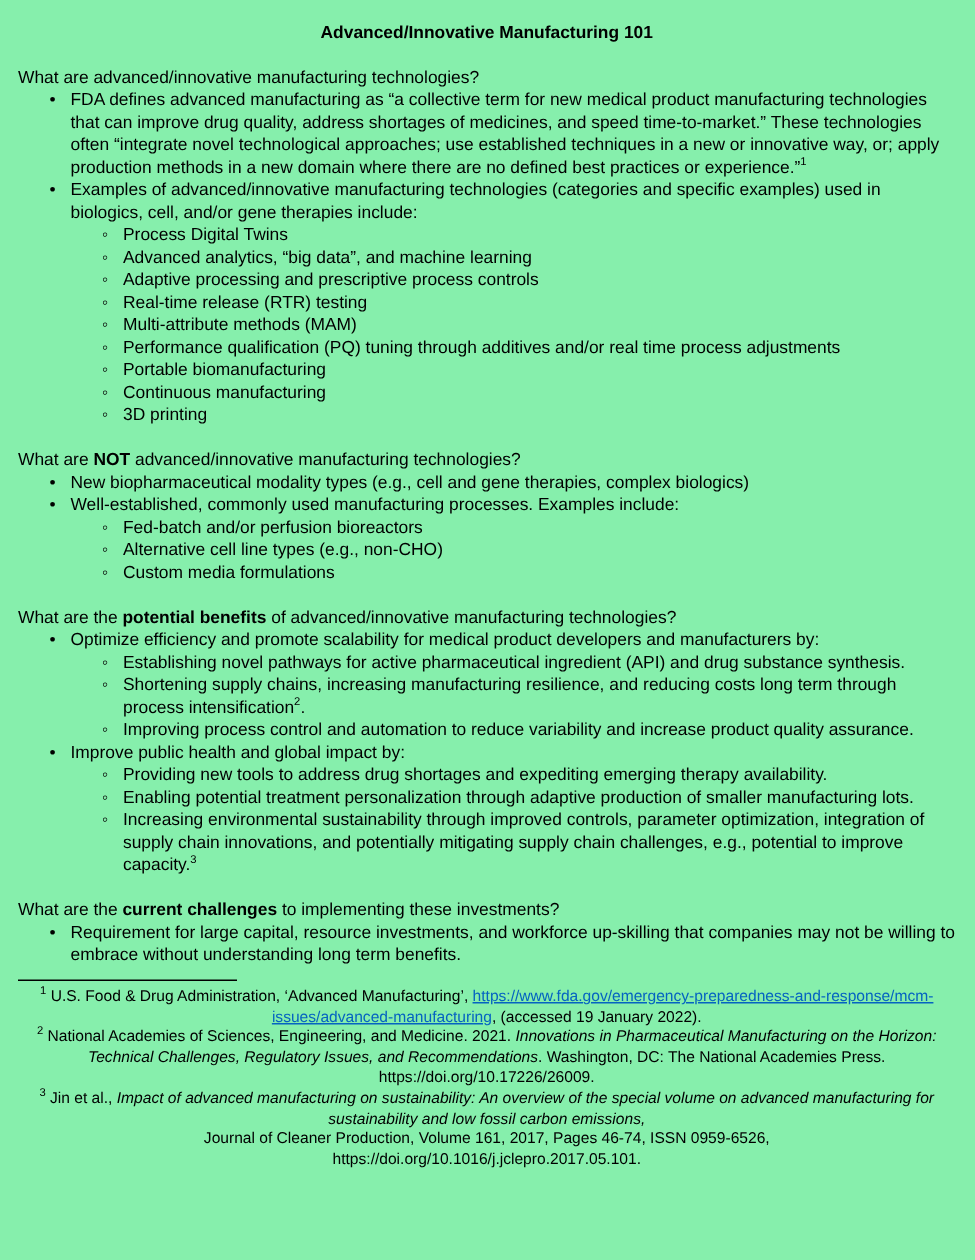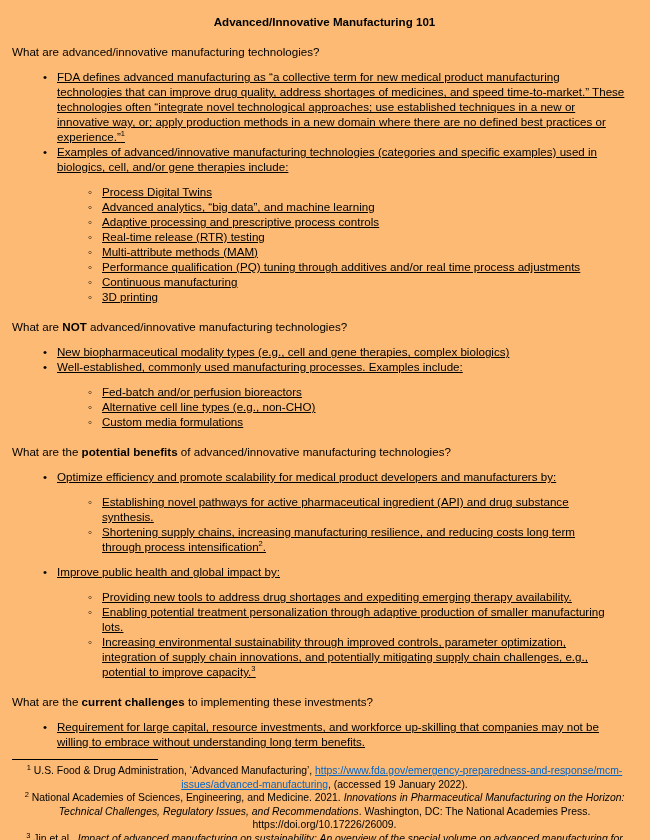--- a/index.html
+++ b/index.html
@@ -1,35 +1,35 @@
 <!DOCTYPE html>
 <html style="--link-color: #0563C1;"><head>
 <meta charset="utf-8">
 <style>
   html, body { margin: 0; padding: 0; background: #e8e8e8; }
   .page {
     position: relative;
     width: 650px;
     height: 840px;
     margin: 0 auto;
-    background: #fdba74;
+    background: #86efac;
     box-sizing: border-box;
     padding: 14px 13px 0 12px;
     font-family: "Liberation Sans", "DejaVu Sans", sans-serif;
     font-size: 11.6px;
     line-height: 15px;
     color: #000000;
     overflow: hidden;
   }
   .doc-title {
     font-weight: bold;
     text-align: center;
   }
   .q-heading { margin: 15px 0 0 0; }
-  ul.l1, ul.l2 { list-style: none; margin: 10px; padding: 0; text-decoration: underline; }
+  ul.l1, ul.l2 { list-style: none; margin: 0; padding: 0; }
   ul.l1 > li {
     position: relative;
     padding-left: 35px;
   }
   ul.l1 > li::before {
     content: "\2022";
     position: absolute;
     left: 21px;
     top: 0;
   }
@@ -77,38 +77,40 @@
       <p class="q-heading"><span>What are advanced/innovative manufacturing technologies?</span></p>
       <ul class="l1">
         <li><span>FDA defines advanced manufacturing as “a collective term for new medical product manufacturing technologies that can improve drug quality, address shortages of medicines, and speed time-to-market.” These technologies often “integrate novel technological approaches; use established techniques in a new or innovative way, or; apply production methods in a new domain where there are no defined best practices or experience.”</span><sup>1</sup></li>
         <li><span>Examples of advanced/innovative manufacturing technologies (categories and specific examples) used in biologics, cell, and/or gene therapies include:</span><ul class="l2">
             <li><span>Process Digital Twins</span></li>
             <li><span>Advanced analytics, “big data”, and machine learning</span></li>
             <li><span>Adaptive processing and prescriptive process controls</span></li>
             <li><span>Real-time release (RTR) testing</span></li>
             <li><span>Multi-attribute methods (MAM)</span></li>
             <li><span>Performance qualification (PQ) tuning through additives and/or real time process adjustments</span></li>
+            <li><span>Portable biomanufacturing</span></li>
             <li><span>Continuous manufacturing</span></li>
             <li><span>3D printing</span></li>
           </ul></li>
       </ul>
       <p class="q-heading"><span>What are </span><b>NOT</b><span> advanced/innovative manufacturing technologies?</span></p>
       <ul class="l1">
         <li><span>New biopharmaceutical modality types (e.g., cell and gene therapies, complex biologics)</span></li>
         <li><span>Well-established, commonly used manufacturing processes. Examples include:</span><ul class="l2">
             <li><span>Fed-batch and/or perfusion bioreactors</span></li>
             <li><span>Alternative cell line types (e.g., non-CHO)</span></li>
             <li><span>Custom media formulations</span></li>
           </ul></li>
       </ul>
       <p class="q-heading"><span>What are the </span><b>potential benefits</b><span> of advanced/innovative manufacturing technologies?</span></p>
       <ul class="l1">
         <li><span>Optimize efficiency and promote scalability for medical product developers and manufacturers by:</span><ul class="l2">
             <li><span>Establishing novel pathways for active pharmaceutical ingredient (API) and drug substance synthesis.</span></li>
             <li><span>Shortening supply chains, increasing manufacturing resilience, and reducing costs long term through process intensification</span><sup>2</sup><span>.</span></li>
+            <li><span>Improving process control and automation to reduce variability and increase product quality assurance.</span></li>
           </ul></li>
         <li><span>Improve public health and global impact by:</span><ul class="l2">
             <li><span>Providing new tools to address drug shortages and expediting emerging therapy availability.</span></li>
             <li><span>Enabling potential treatment personalization through adaptive production of smaller manufacturing lots.</span></li>
             <li><span>Increasing environmental sustainability through improved controls, parameter optimization, integration of supply chain innovations, and potentially mitigating supply chain challenges, e.g., potential to improve capacity.</span><sup>3</sup></li>
           </ul></li>
       </ul>
       <p class="q-heading"><span>What are the </span><b>current challenges</b><span> to implementing these investments?</span></p>
       <ul class="l1">
         <li><span>Requirement for large capital, resource investments, and workforce up-skilling that companies may not be willing to embrace without understanding long term benefits.</span></li>

